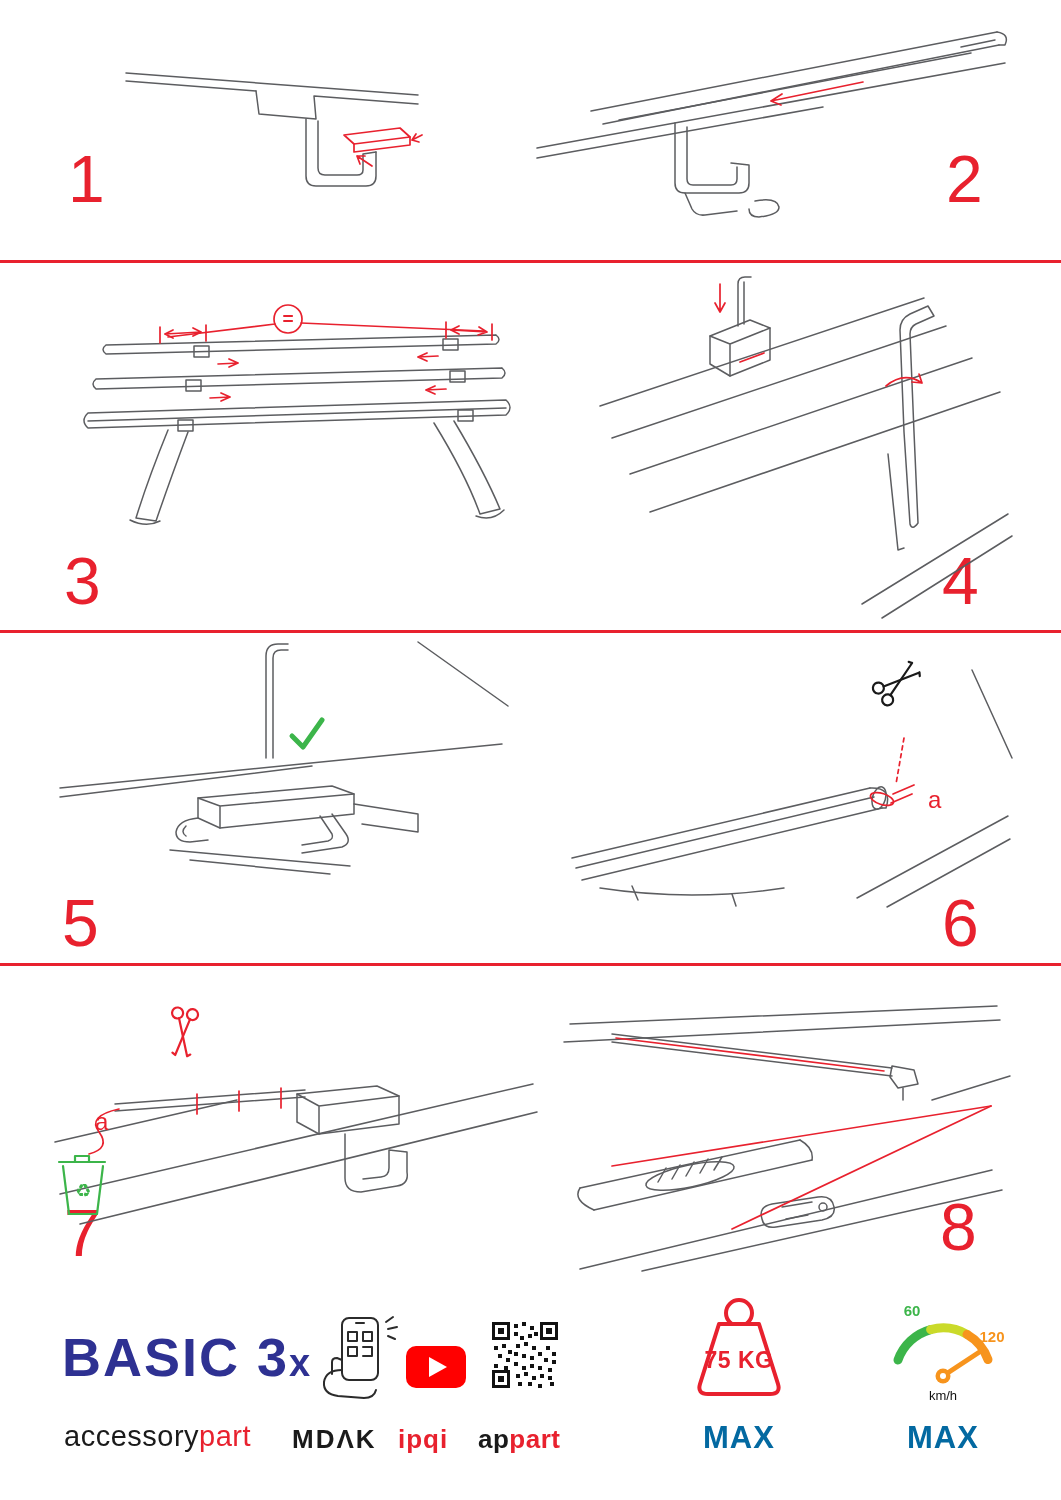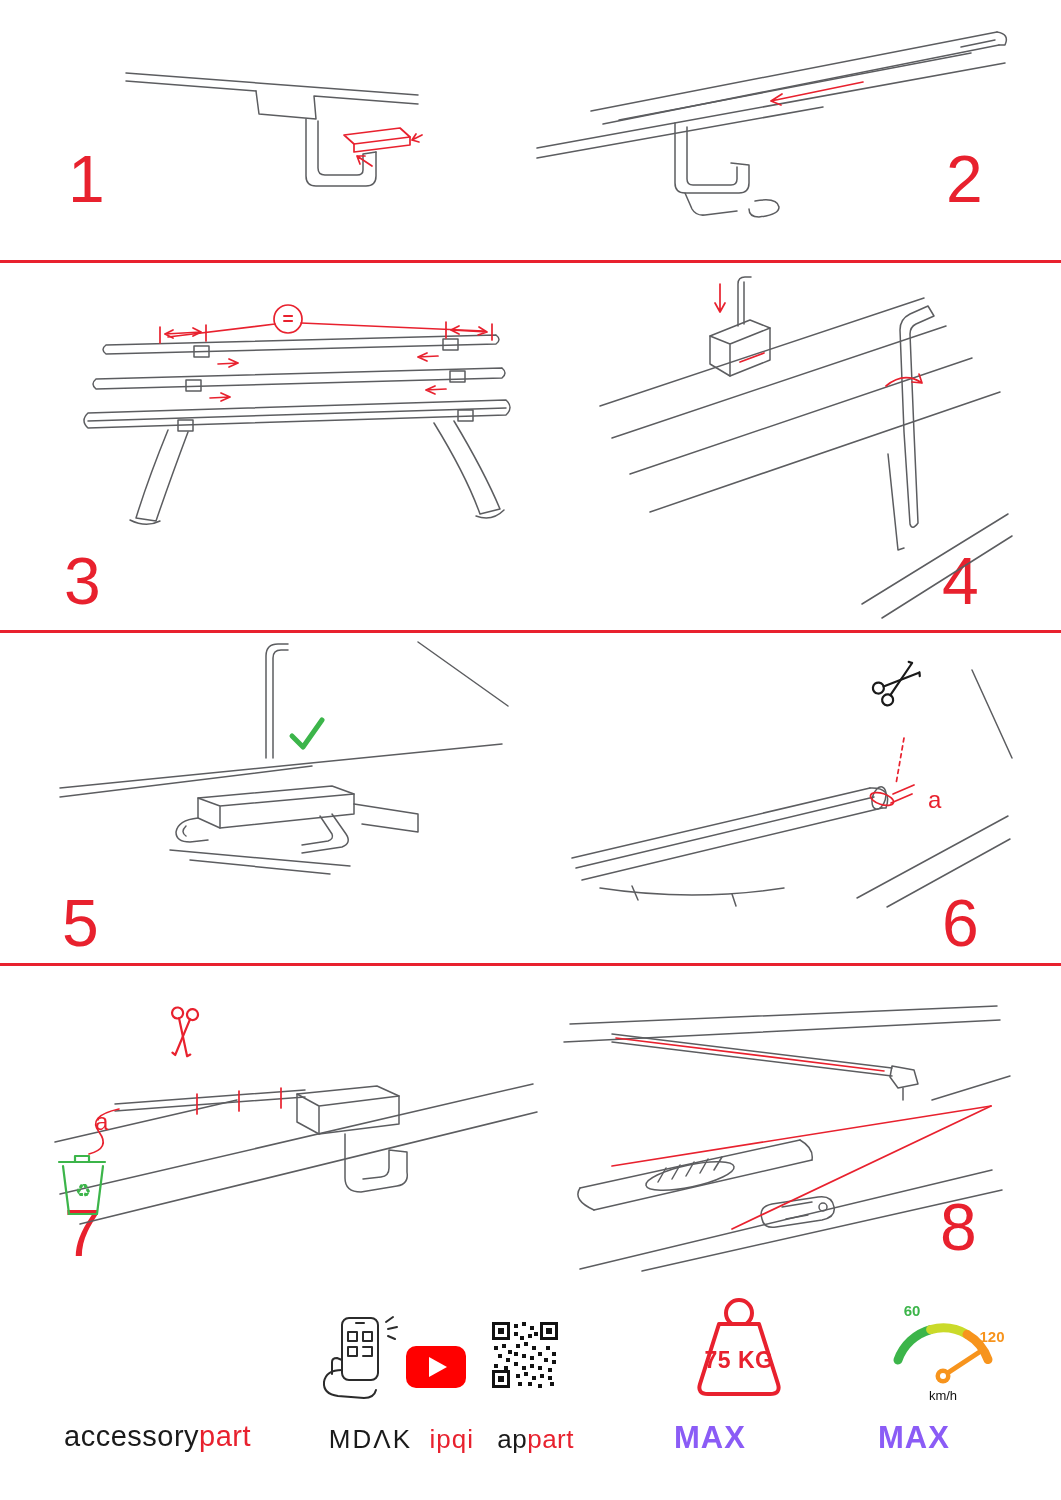--- a/index.html
+++ b/index.html
@@ -24,24 +24,24 @@
   .rec{fill:#3cb54a;font-size:18px;font-family:"DejaVu Sans",sans-serif}
   .wt{fill:#e8212e;font-size:23px;font-weight:700;letter-spacing:.5px;font-family:"Liberation Sans",sans-serif}
   .sp-g{fill:#3cb54a;font-size:15px;font-weight:700;font-family:"Liberation Sans",sans-serif}
   .sp-o{fill:#f7941d;font-size:15px;font-weight:700;font-family:"Liberation Sans",sans-serif}
   .sp-u{fill:#111;font-size:13px;font-family:"Liberation Sans",sans-serif}
   .brand-logo{color:#2e3192;font-weight:700;font-size:54px;line-height:1;letter-spacing:2px}
   .brand-logo .b-x{font-size:38px}
   .brand-sub{font-size:29px;font-weight:400;letter-spacing:.5px;line-height:1}
   .sub-k{color:#1a1a1a}
   .sub-r{color:#e8212e}
-  .p-label{font-size:26px;font-weight:400;letter-spacing:2px;text-align:right;color:#1a1a1a;line-height:1}
+  .p-label{font-size:26px;font-weight:700;letter-spacing:2px;text-align:left;color:#1a1a1a;line-height:1}
   .p-label.red{color:#e8212e;letter-spacing:1px}
   .p-label .sub-k,.p-label .sub-r{letter-spacing:.5px}
-  .max-label{font-size:31px;font-weight:600;text-align:left;color:#8b5cf6;letter-spacing:1px;line-height:1}
+  .max-label{font-size:31px;font-weight:600;text-align:center;color:#0369a1;letter-spacing:1px;line-height:1}
 </style>
 </head>
 <body>
 
 <div class="page">
 
   <div class="step-num" style="left:68px;top:146px">1</div>
   <div class="step-num" style="left:946px;top:146px">2</div>
   <div class="step-num" style="left:64px;top:548px">3</div>
   <div class="step-num" style="left:942px;top:548px">4</div>
@@ -235,20 +235,23 @@
       <path d="M92,293 L452,212"></path>
       <path d="M382,122 L460,98"></path>
     </g>
     <g class="rd">
       <path d="M66,60 L334,93"></path>
       <path d="M441,128 L182,251"></path>
       <path d="M441,128 L62,188"></path>
     </g>
   </svg>
 
+  <div class="brand-logo" style="left:62px;top:1330px">
+    <span>BASIC 3</span><span class="b-x">x</span>
+  </div>
   <div class="brand-sub" style="left:64px;top:1422px">
     <span class="sub-k">accessory</span><span class="sub-r">part</span>
   </div>
 
   <svg style="left:312px;top:1314px" width="92" height="88" viewBox="0 0 92 88">
     <g class="ln2">
       <rect x="30" y="4" width="36" height="62" rx="7"></rect>
       <path d="M44,9 L52,9"></path>
       <rect x="36" y="18" width="9" height="9"></rect>
       <rect x="51" y="18" width="9" height="9"></rect>

